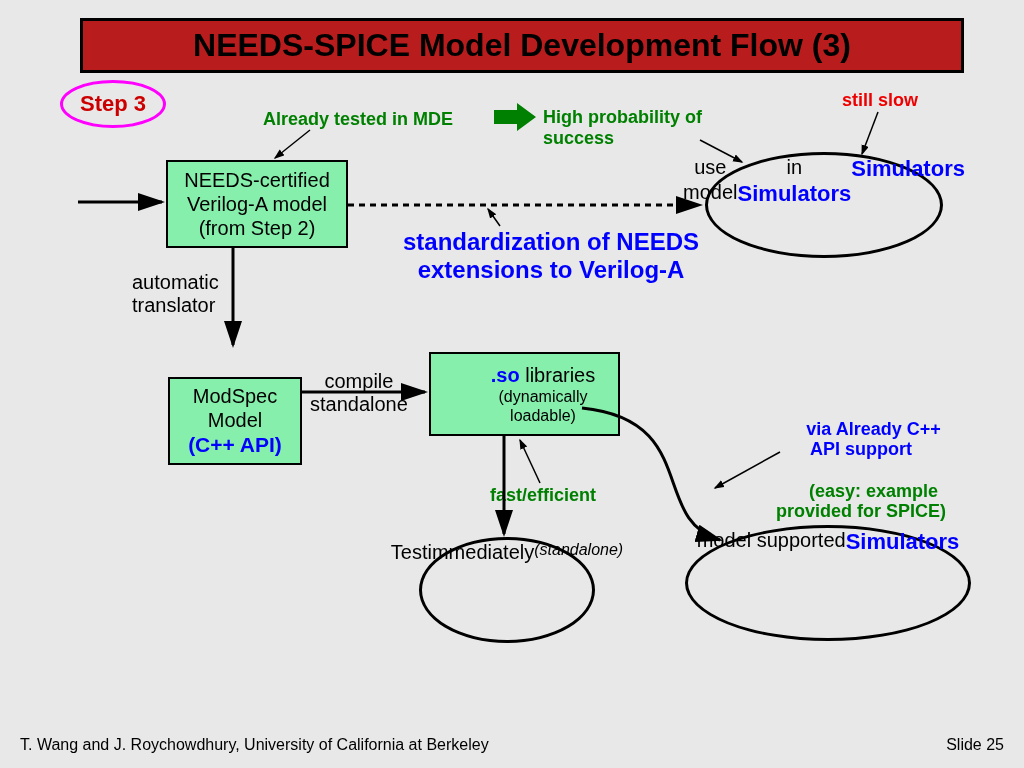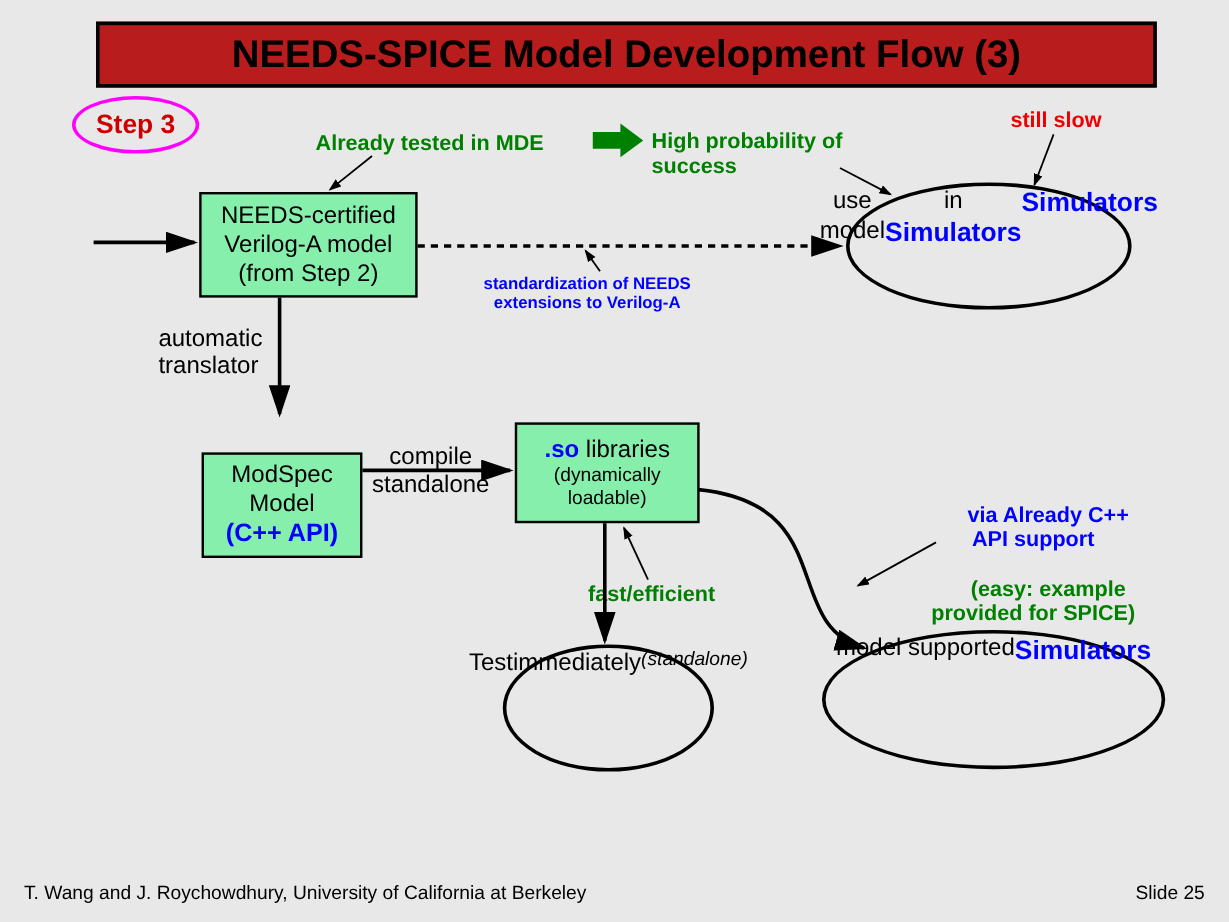--- a/index.html
+++ b/index.html
@@ -109,21 +109,21 @@
 
   <div class="step-ellipse">Step 3</div>
 
   <div class="text green" style="top:109px; left:263px;">Already tested in MDE</div>
 
   <div class="text green" style="top:107px; left:543px; white-space:pre;">High probability of
 success</div>
 
   <div class="text red" style="top:90px; left:842px;">still slow</div>
 
-  <div class="text blue" style="top:228px; left:403px; text-align:center; white-space:pre; font-size:14px;">standardization of NEEDS
+  <div class="text blue" style="top:228px; left:403px; text-align:center; white-space:pre; font-size:24px;">standardization of NEEDS
 extensions to Verilog-A</div>
 
   <div class="text black" style="top:271px; left:132px; white-space:pre; font-size:20px;">automatic
 translator</div>
 
   <div class="text black" style="top:370px; left:310px; white-space:pre; font-size:20px; text-align:center;">compile
 standalone</div>
 
   <div class="text green" style="top:485px; left:490px;">fast/efficient</div>
 
@@ -139,21 +139,21 @@
      <span>Verilog-A model</span>
      <span>(from Step 2)</span>
   </div>
 
   <div class="box" style="top:349px; left:168px; width:130px; height:84px;margin-top:28px;">
      <span>ModSpec</span>
      <span>Model</span>
      <span class="blue" style="font-size:21px;">(C++ API)</span>
   </div>
 
-  <div class="box" style="top:352px; left:429px; width:150px; height:80px;">
+  <div class="box" style="top:352px; left:429px; width:150px; height:80px;padding-left:37px;">
      <span>
        <span class="blue">.so</span><span> libraries</span>
      </span>
      <span class="small">(dynamically</span>
      <span class="small">loadable)</span>
   </div>
 
   <div class="ellipse" style="top:152px; left:705px; width:232px; height:100px;">
      <span>use model</span>
      <span>

